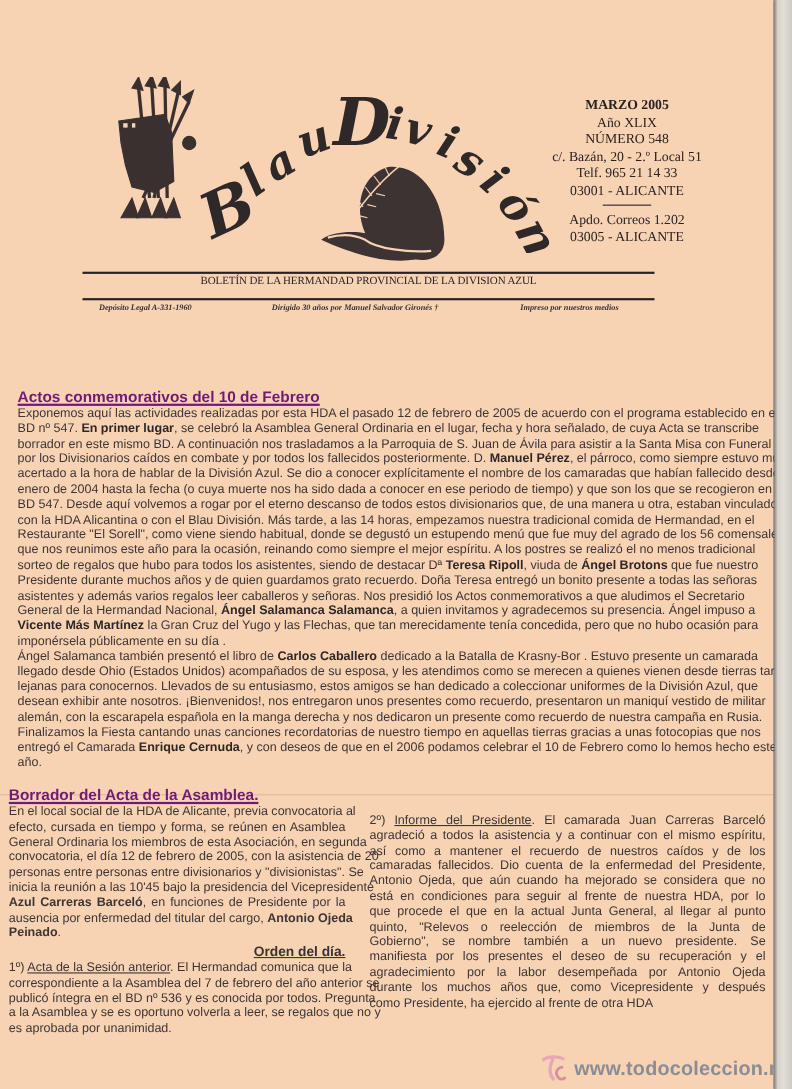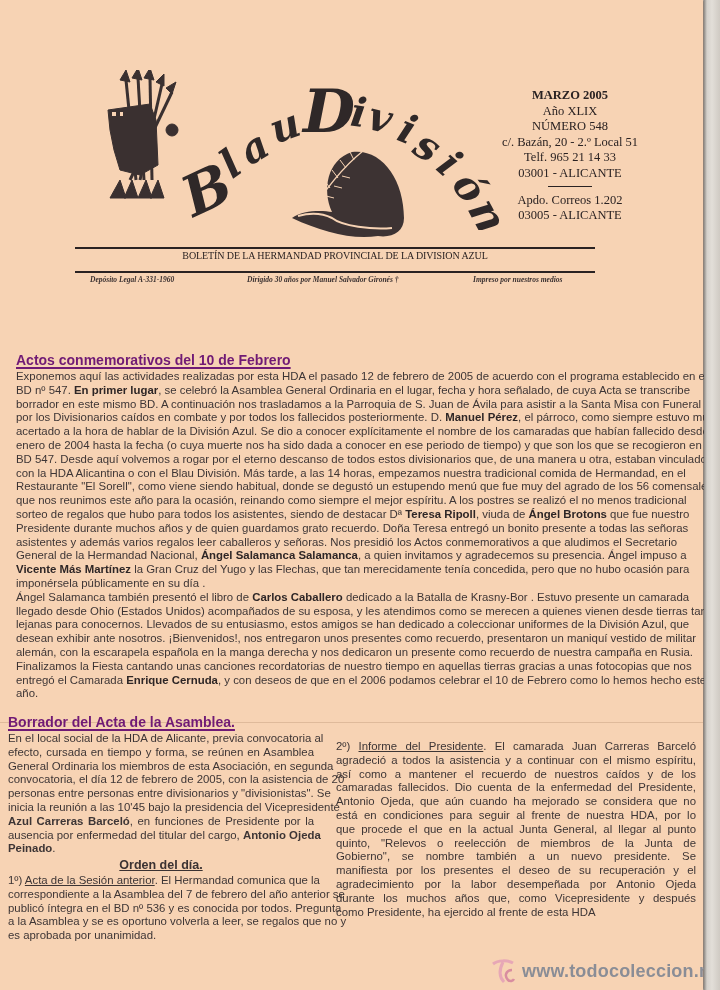--- a/index.html
+++ b/index.html
@@ -55,21 +55,21 @@
     }
     .body-text {
       position: absolute; font-size: 11.4px; line-height: 13.8px; color: #3d3535;
       text-align: justify;
     }
     .body-text b { color: #2e2626; }
     .line { display: block; text-align: justify; text-align-last: justify; white-space: nowrap; }
     .line.last { text-align-last: left; }
     .col { position: absolute; font-size: 11.4px; line-height: 13.8px; color: #3d3535; }
     .col .line { white-space: nowrap; }
-    .center-h { text-align: center; font-weight: bold; text-decoration: underline; font-size: 12.5px; margin: 3px 0 1px; color: #3b3232; }
+    .center-h { text-align: right; font-weight: bold; text-decoration: underline; font-size: 12.5px; margin: 3px 0 1px; color: #3b3232; }
     .u { text-decoration: underline; }
     .watermark {
       position: absolute; left: 490px; top: 958px; display: flex; align-items: center; gap: 6px;
     }
     .watermark .wm-text { font-weight: bold; font-size: 18px; color: #8a8d96; letter-spacing: 0.2px; }
   </style>
 </head>
 <body>
 
 <div class="paper">
@@ -210,21 +210,21 @@
         <span class="line">así como a mantener el recuerdo de nuestros caídos y de los</span>
         <span class="line">camaradas fallecidos. Dio cuenta de la enfermedad del Presidente,</span>
         <span class="line">Antonio Ojeda, que aún cuando ha mejorado se considera que no</span>
         <span class="line">está en condiciones para seguir al frente de nuestra HDA, por lo</span>
         <span class="line">que procede el que en la actual Junta General, al llegar al punto</span>
         <span class="line">quinto, "Relevos o reelección de miembros de la Junta de</span>
         <span class="line">Gobierno", se nombre también a un nuevo presidente. Se</span>
         <span class="line">manifiesta por los presentes el deseo de su recuperación y el</span>
         <span class="line">agradecimiento por la labor desempeñada por Antonio Ojeda</span>
         <span class="line">durante los muchos años que, como Vicepresidente y después</span>
-        <span class="line last">como Presidente, ha ejercido al frente de esta HDA</span>
+        <span class="line last">como Presidente, ha ejercido al frente de otra HDA</span>
       </div>
   </div>
 
   <div class="watermark">
     <svg width="26" height="26" viewBox="0 0 26 26">
       <path d="M3,6 C8,2 18,2 23,5" stroke="#e7a7b6" stroke-width="3" fill="none"></path>
       <path d="M13,4 C10,10 8,18 14,24" stroke="#e7a7b6" stroke-width="3" fill="none"></path>
       <path d="M22,12 C16,12 14,18 18,22 C20,24 23,23 24,21" stroke="#d98da0" stroke-width="2.5" fill="none"></path>
     </svg>
     <span class="wm-text">www.todocoleccion.net</span>

